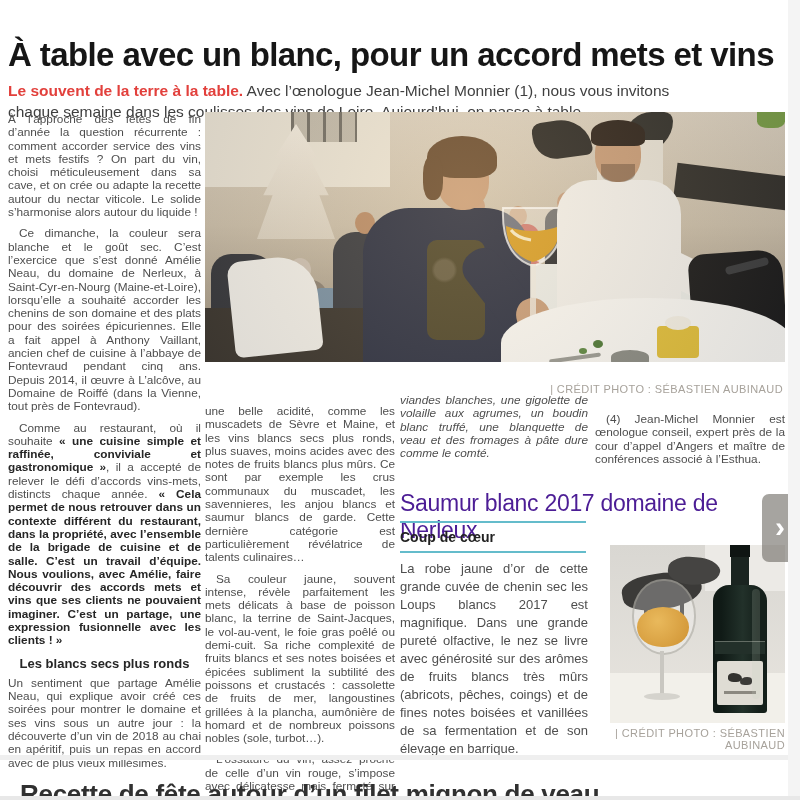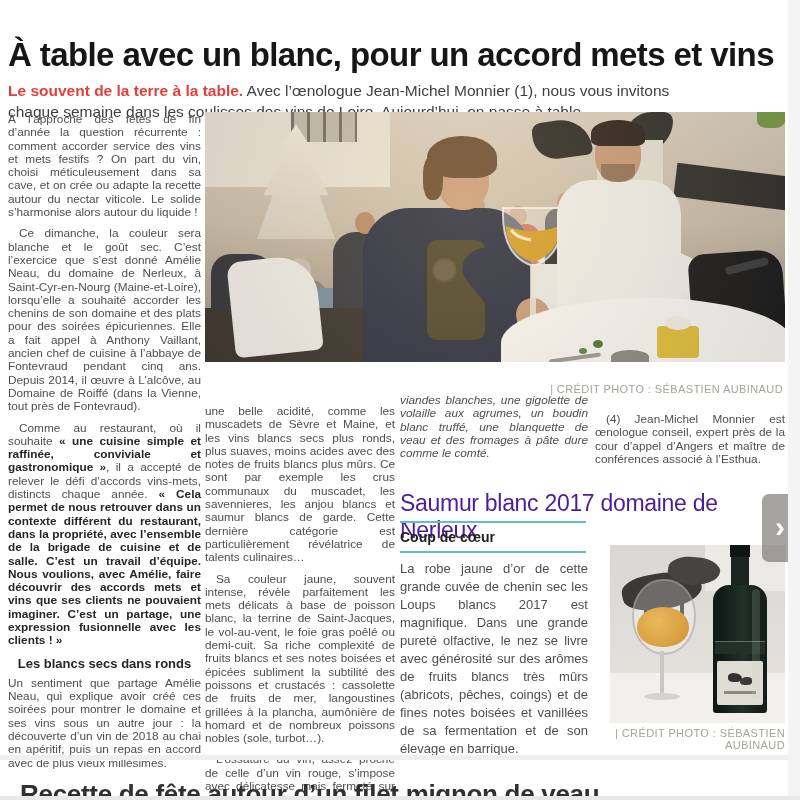--- a/index.html
+++ b/index.html
@@ -47,21 +47,21 @@
 
 <div class="page">
 
   <h1 class="title">À table avec un blanc, pour un accord mets et vins</h1>
   <p class="kicker"><b class="red">Le souvent de la terre à la table.</b><span> Avec l’œnologue Jean-Michel Monnier (1), nous vous invitons chaque semaine dans les coulisses des vins de Loire. Aujourd’hui, on passe à table.</span></p>
 
   <div class="col" style="left:8px;top:113px;width:193px;">
     <p>À l’approche des fêtes de fin d’année la question récurrente : comment accorder service des vins et mets festifs ? On part du vin, choisi méticuleusement dans sa cave, et on crée ou adapte la recette autour du nectar viticole. Le solide s’harmonise alors autour du liquide !</p>
     <p class="ind">Ce dimanche, la couleur sera blanche et le goût sec. C’est l’exercice que s’est donné Amélie Neau, du domaine de Nerleux, à Saint-Cyr-en-Nourg (Maine-et-Loire), lorsqu’elle a souhaité accorder les chenins de son domaine et des plats pour des soirées épicuriennes. Elle a fait appel à Anthony Vaillant, ancien chef de cuisine à l’abbaye de Fontevraud pendant cinq ans. Depuis 2014, il œuvre à L’alcôve, au Domaine de Roiffé (dans la Vienne, tout près de Fontevraud).</p>
     <p class="ind"><span>Comme au restaurant, où il souhaite </span><b>« une cuisine simple et raffinée, conviviale et gastronomique »</b><span>, il a accepté de relever le défi d’accords vins-mets, distincts chaque année. </span><b>« Cela permet de nous retrouver dans un contexte différent du restaurant, dans la propriété, avec l’ensemble de la brigade de cuisine et de salle. C’est un travail d’équipe. Nous voulions, avec Amélie, faire découvrir des accords mets et vins que ses clients ne pouvaient imaginer. C’est un partage, une expression fusionnelle avec les clients ! »</b></p>
-    <div class="subhead">Les blancs secs dans ronds</div>
+    <div class="subhead">Les blancs secs plus ronds</div>
     <p>Un sentiment que partage Amélie Neau, qui explique avoir créé ces soirées pour montrer le domaine et ses vins sous un autre jour : la découverte d’un vin de 2018 au chai en apéritif, puis un repas en accord avec de plus vieux millésimes.</p>
   </div>
 
   <div class="photo">
 
     <div class="sh" style="left:0;top:0;width:185px;height:75px;background:#ece7db;"></div>
     <div class="sh" style="left:86px;top:0;width:66px;height:30px;background:repeating-linear-gradient(90deg,#54524d 0 3px,#b9b3a6 3px 16px);opacity:.8;"></div>
     <div class="sh" style="left:52px;top:12px;width:78px;height:115px;background:linear-gradient(#f3eee4,#ddd5c6);clip-path:polygon(50% 0,78% 30%,68% 30%,92% 62%,80% 62%,100% 100%,0 100%,20% 62%,8% 62%,32% 30%,22% 30%);"></div>
     <div class="sh" style="left:328px;top:8px;width:58px;height:38px;background:#2e2d2b;border-radius:12px 40px 8px 30px;transform:rotate(-8deg);"></div>
     <div class="sh" style="left:420px;top:0;width:48px;height:40px;background:#32322f;border-radius:30px 10px 35px 10px;"></div>

